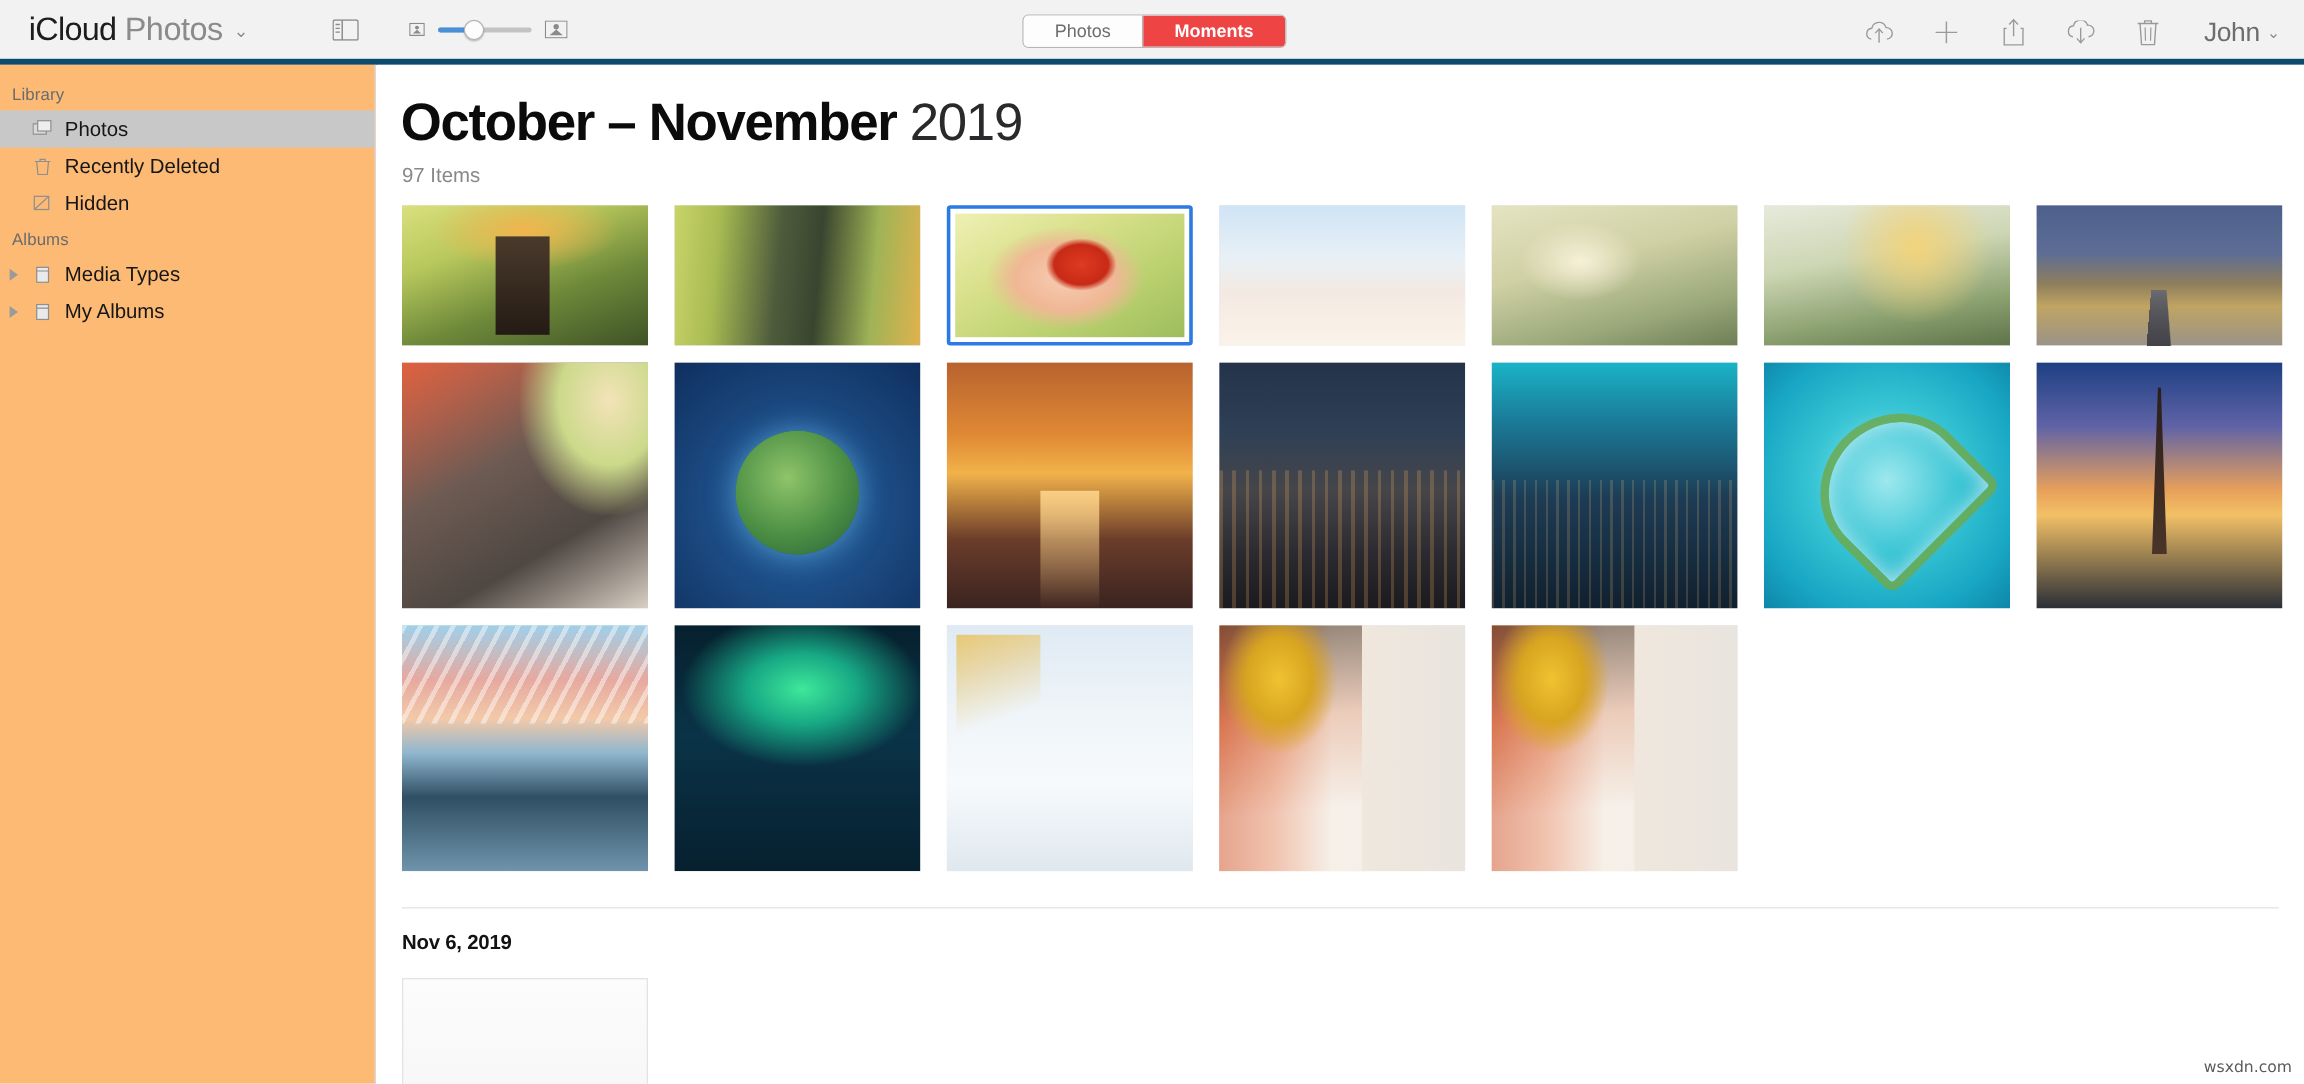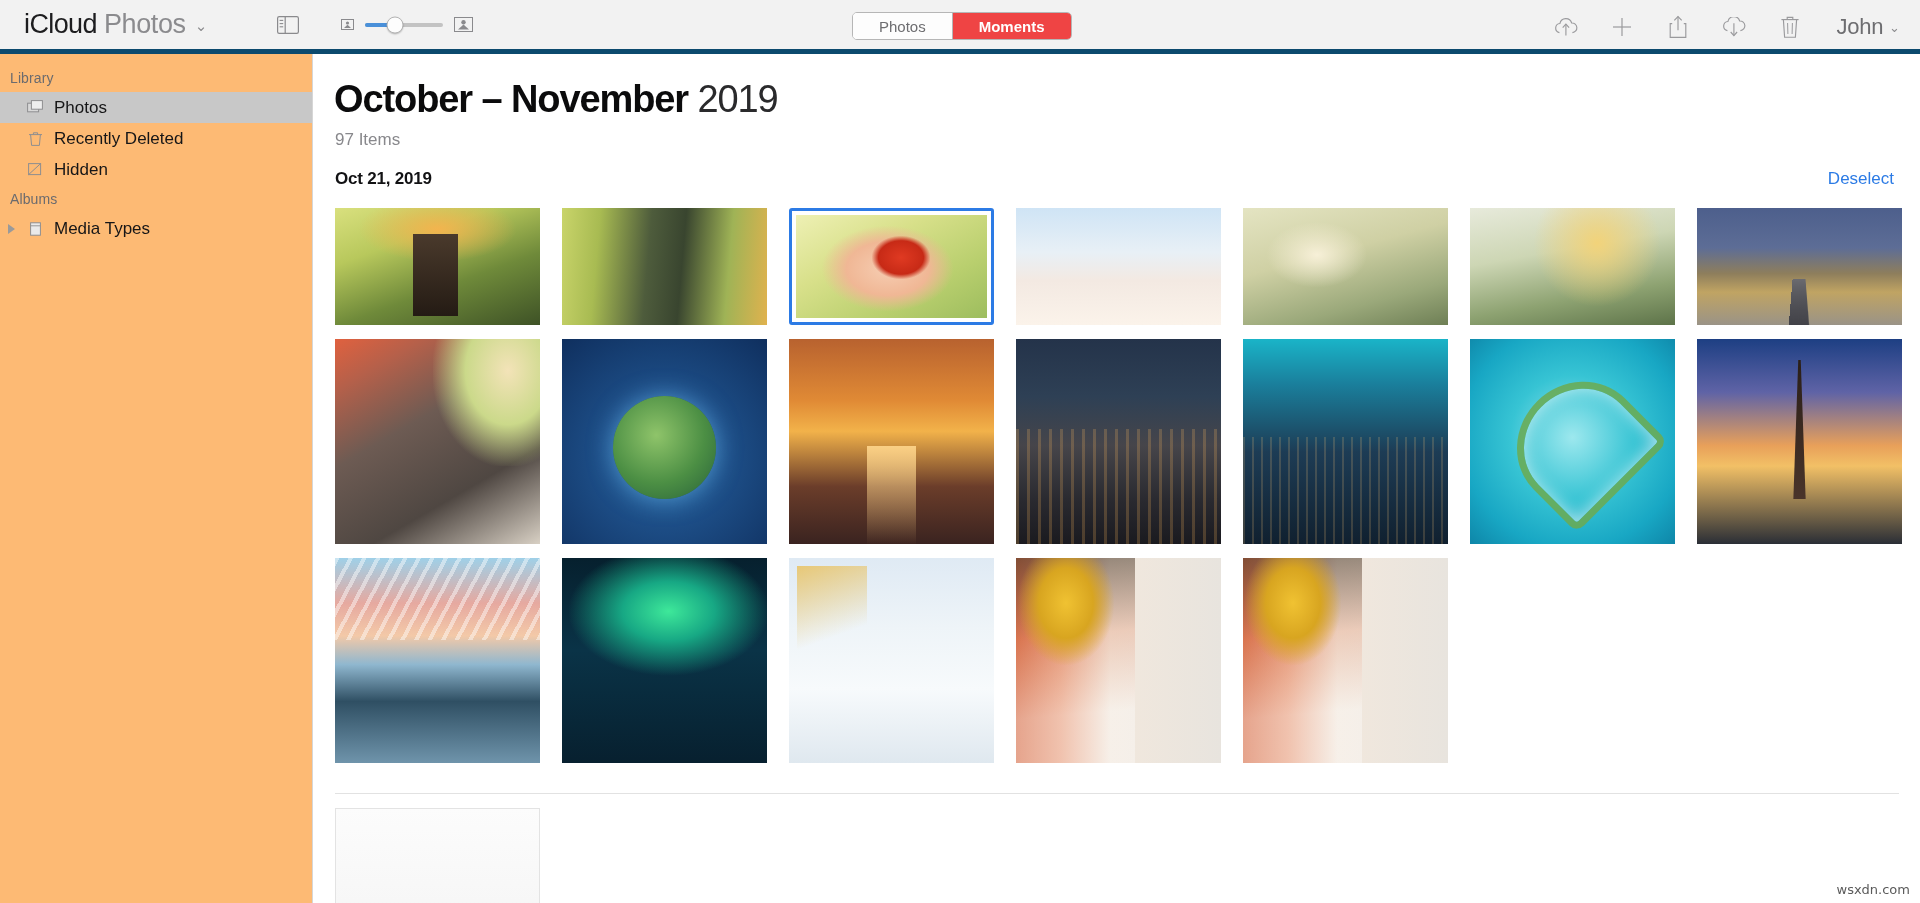--- a/index.html
+++ b/index.html
@@ -100,21 +100,21 @@
 
   
   .main {
     position: absolute; top: 54px; left: 314px;
     width: 1606px; height: 849px;
     background: #ffffff;
     overflow: hidden;
   }
   .page-title {
     margin: 24px 0 0 20px;
-    font-size: 38px; letter-spacing: -1.1px; color: #0b0b0c;
+    font-size: 44px; letter-spacing: -1.1px; color: #0b0b0c;
   }
   .page-title .bold { font-weight: bold; }
   .page-title .year { font-weight: normal; color: #2a2a2c; }
   .item-count {
     margin: 9px 0 0 21px;
     font-size: 17px; color: #88888c;
   }
 
   .moment { margin-top: 14px; }
   .moment-head {
@@ -338,36 +338,42 @@
     <span class="tri"></span>
     <span class="side-icon">
       <svg width="15" height="16" viewBox="0 0 15 16">
         <rect x="2.6" y="1.8" width="9.8" height="12.4" fill="#eaeaea" stroke="#8e8e90" stroke-width="1"></rect>
         <line x1="2.6" y1="4.8" x2="12.4" y2="4.8" stroke="#8e8e90" stroke-width="0.9"></line>
       </svg>
     </span>
     <span>Media Types</span>
   </div>
 
+  <div class="side-item has-tri">
+    <span class="tri"></span>
+    <span class="side-icon">
+      <svg width="15" height="16" viewBox="0 0 15 16">
+        <rect x="2.6" y="1.8" width="9.8" height="12.4" fill="#eaeaea" stroke="#8e8e90" stroke-width="1"></rect>
+        <line x1="2.6" y1="4.8" x2="12.4" y2="4.8" stroke="#8e8e90" stroke-width="0.9"></line>
+      </svg>
+    </span>
+    <span>My Albums</span>
+  </div>
 </div>
 
 <div class="main">
 
   <div class="page-title">
     <span class="bold">October – November</span>
     <span class="year">2019</span>
   </div>
   <div class="item-count">97 Items</div>
 
   <div id="moments-container">
       <div class="moment">
-        <div class="moment-head">
-          <div class="moment-date">Oct 21, 2019</div>
-          <div class="deselect">Deselect</div>
-        </div>
         <div class="photo-row">
           <div class="thumb" style="width: 205px; height: 117px;">
             <div class="art p-cabin"></div>
           </div>
           <div class="thumb" style="width: 205px; height: 117px;">
             <div class="art p-ivy"></div>
           </div>
           <div class="thumb sel" style="width: 205px; height: 117px;">
             <div class="art p-leafhand"></div>
           </div>
@@ -420,20 +426,23 @@
           <div class="thumb" style="width: 205px; height: 205px;">
             <div class="art p-ginkgo"></div>
           </div>
           <div class="thumb" style="width: 205px; height: 205px;">
             <div class="art p-ginkgo"></div>
           </div>
         </div>
       </div>
       <div class="divider"></div>
       <div class="moment">
+        <div class="moment-head">
+          <div class="moment-date">Nov 6, 2019</div>
+        </div>
         <div class="photo-row">
           <div class="thumb" style="width: 205px; height: 205px;">
             <div class="art p-partial"></div>
           </div>
         </div>
       </div>
     </div>
 
   <div class="watermark">wsxdn.com</div>
 </div>

